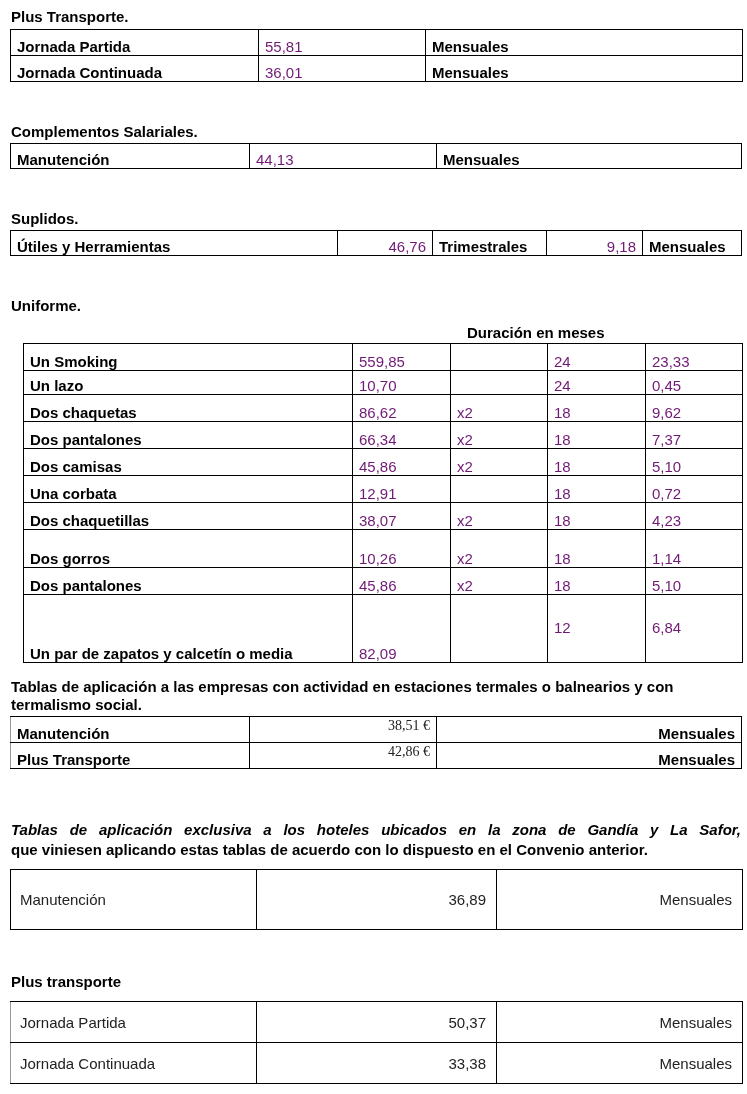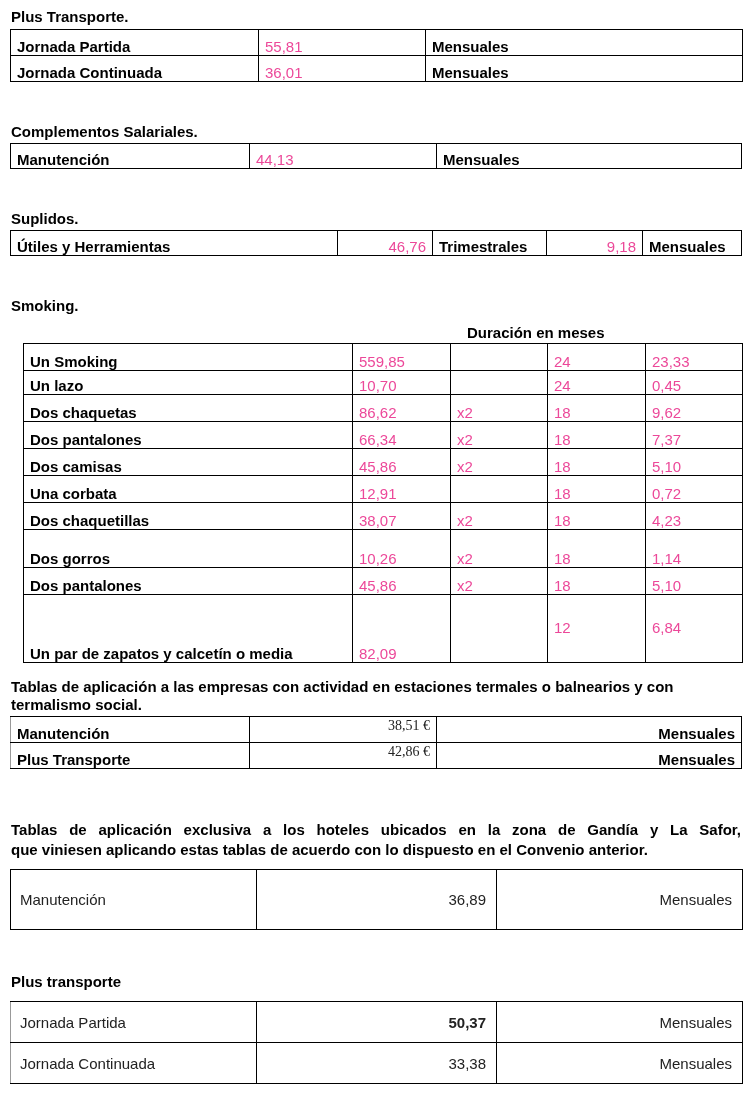--- a/index.html
+++ b/index.html
@@ -5,28 +5,28 @@
   html, body { margin: 0; padding: 0; background: #ffffff; }
   body {
     width: 747px; height: 1094px; position: relative; overflow: hidden;
     font-family: "Liberation Sans", sans-serif; color: #000;
   }
   .heading {
     position: absolute; left: 11px; font-weight: bold; font-size: 15px;
     line-height: 18px; white-space: nowrap;
   }
   .heading.wrap { white-space: normal; width: 730px; }
-  .heading.just { text-align: justify; text-align-last: justify; }
+  .heading.just { text-align: justify; text-align-last: justify; font-style: italic; }
   table { position: absolute; border-collapse: collapse; table-layout: fixed; }
   td {
     border: 1px solid #000; padding: 0 6px; font-size: 15px; overflow: hidden;
     white-space: nowrap; vertical-align: bottom;
   }
   td.b { font-weight: bold; }
-  td.n { color: #ec4899; }
+  td.n { color: #701a75; }
   td.r { text-align: right; }
   td.grey-l { border-left-color: #999; }
   td.serif { font-family: "Liberation Serif", serif; font-size: 14px; vertical-align: top; padding-top: 1px; color: #222; }
   .t2 td { font-size: 15px; color: #222; vertical-align: middle; padding: 0 9px; }
   .t2 td.lc { border-left-color: #999; }
   .t2 td.r { text-align: right; padding-right: 10px; }
   .t2 { }
 </style>
 </head>
 <body>
@@ -81,21 +81,21 @@
       <tr style="height:25px;">
     <td class="b">Útiles y Herramientas</td>
     <td class="n r">46,76</td>
     <td class="b">Trimestrales</td>
     <td class="n r">9,18</td>
     <td class="b">Mensuales</td>
   </tr>
 </tbody>
   </table>
 
-<div class="heading" style="top:297px;">Smoking.</div>
+<div class="heading" style="top:297px;">Uniforme.</div>
 <div class="heading" style="top:324px; left:467px;">Duración en meses</div>
 <table style="left:23px; top:343px; width:719px;">
   <colgroup>
       <col style="width:329px">
       <col style="width:98px">
       <col style="width:97px">
       <col style="width:98px">
       <col style="width:97px">
     </colgroup>
   <tbody>
@@ -213,21 +213,21 @@
 <div class="heading" style="top:973px;">Plus transporte</div>
 <table class="t2" style="left:10px; top:1001px; width:732px;">
   <colgroup>
       <col style="width:246px">
       <col style="width:240px">
       <col style="width:246px">
     </colgroup>
   <tbody>
       <tr style="height:41px;">
     <td class="lc">Jornada Partida</td>
-    <td class="r" style="border-left-color:#999;font-weight:bold;">50,37</td>
+    <td class="r" style="border-left-color:#999;">50,37</td>
     <td class="r" style="border-left-color:#999;">Mensuales</td>
   </tr>
   <tr style="height:41px;">
     <td class="lc">Jornada Continuada</td>
     <td class="r">33,38</td>
     <td class="r">Mensuales</td>
   </tr>
 </tbody>
   </table>
 

